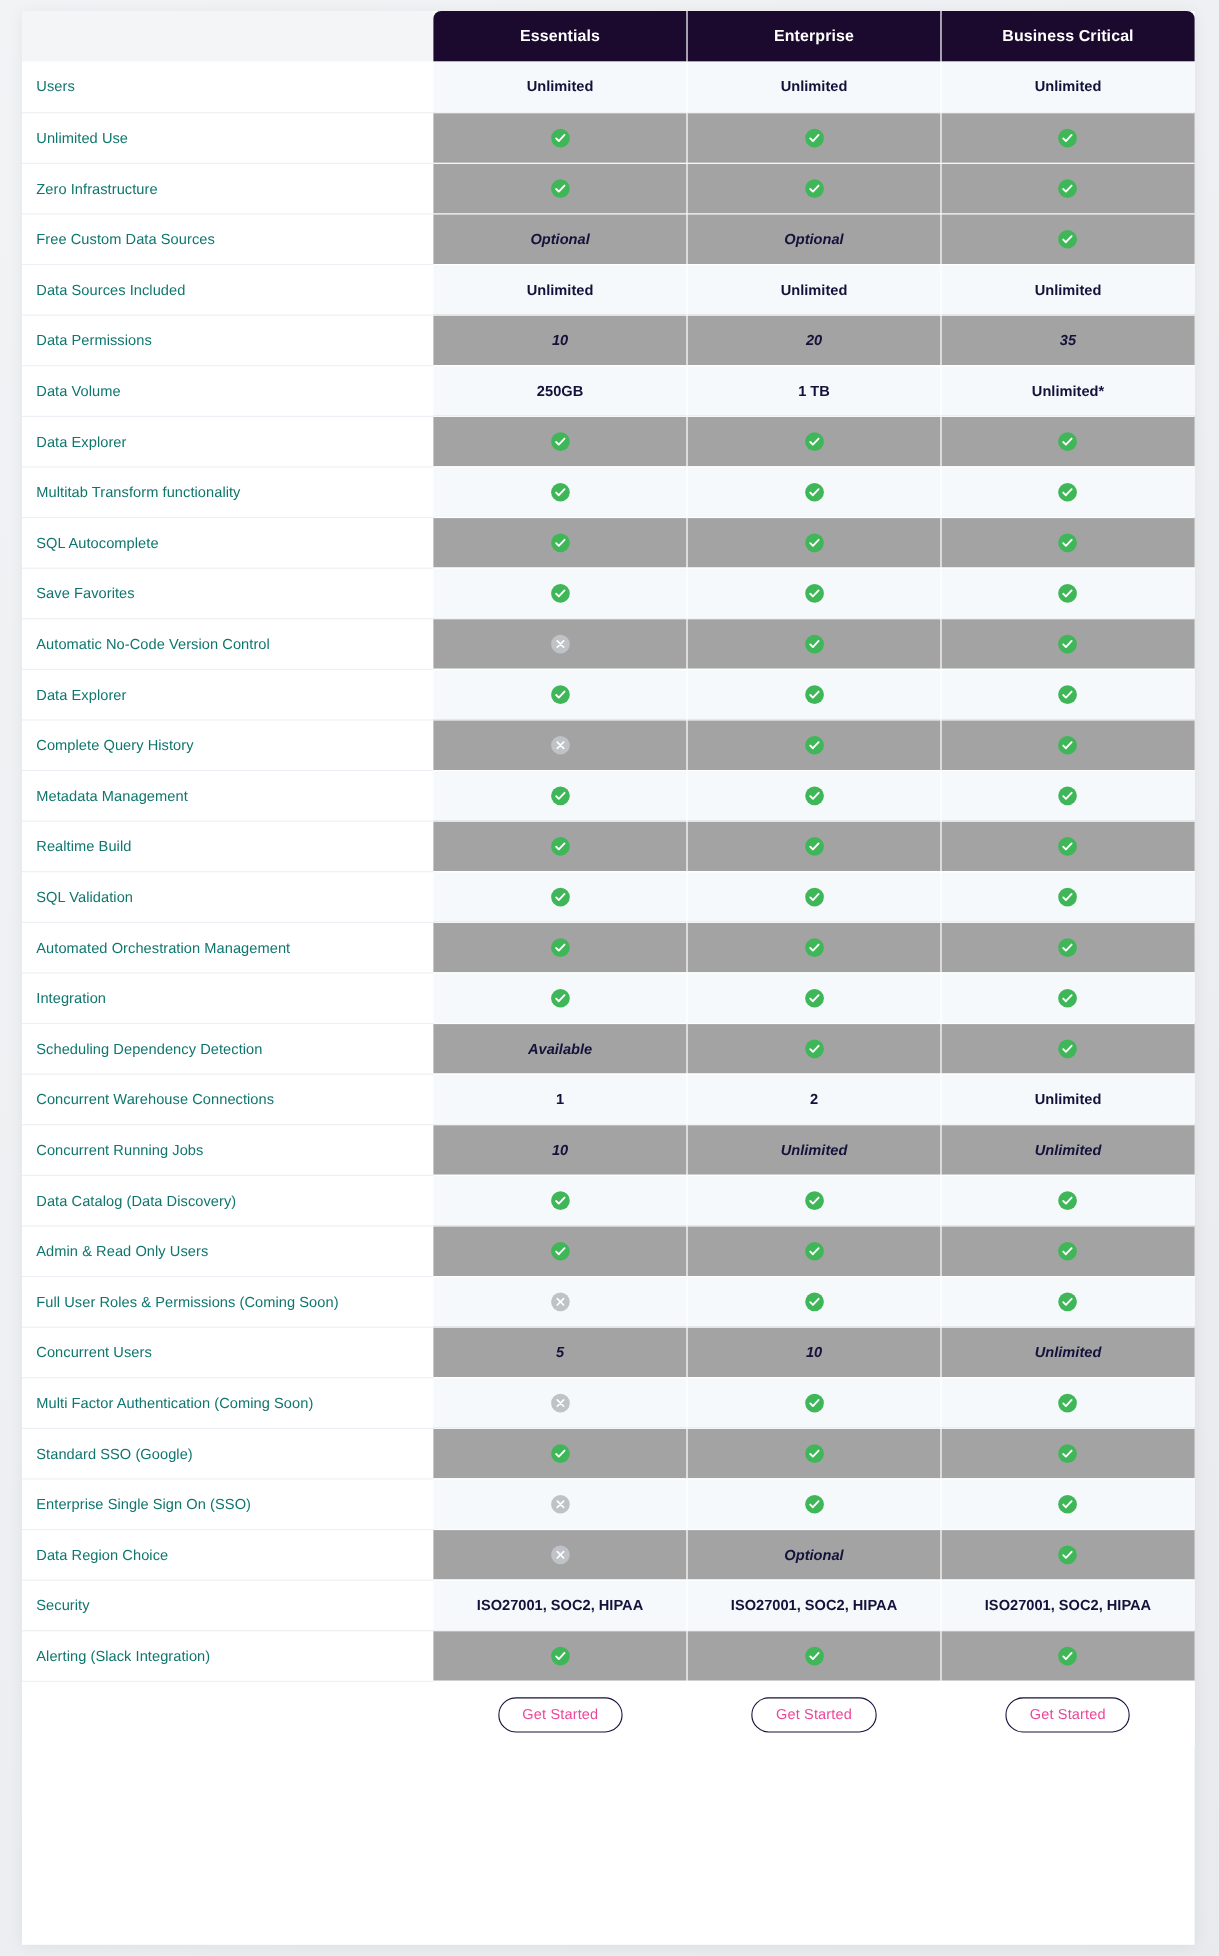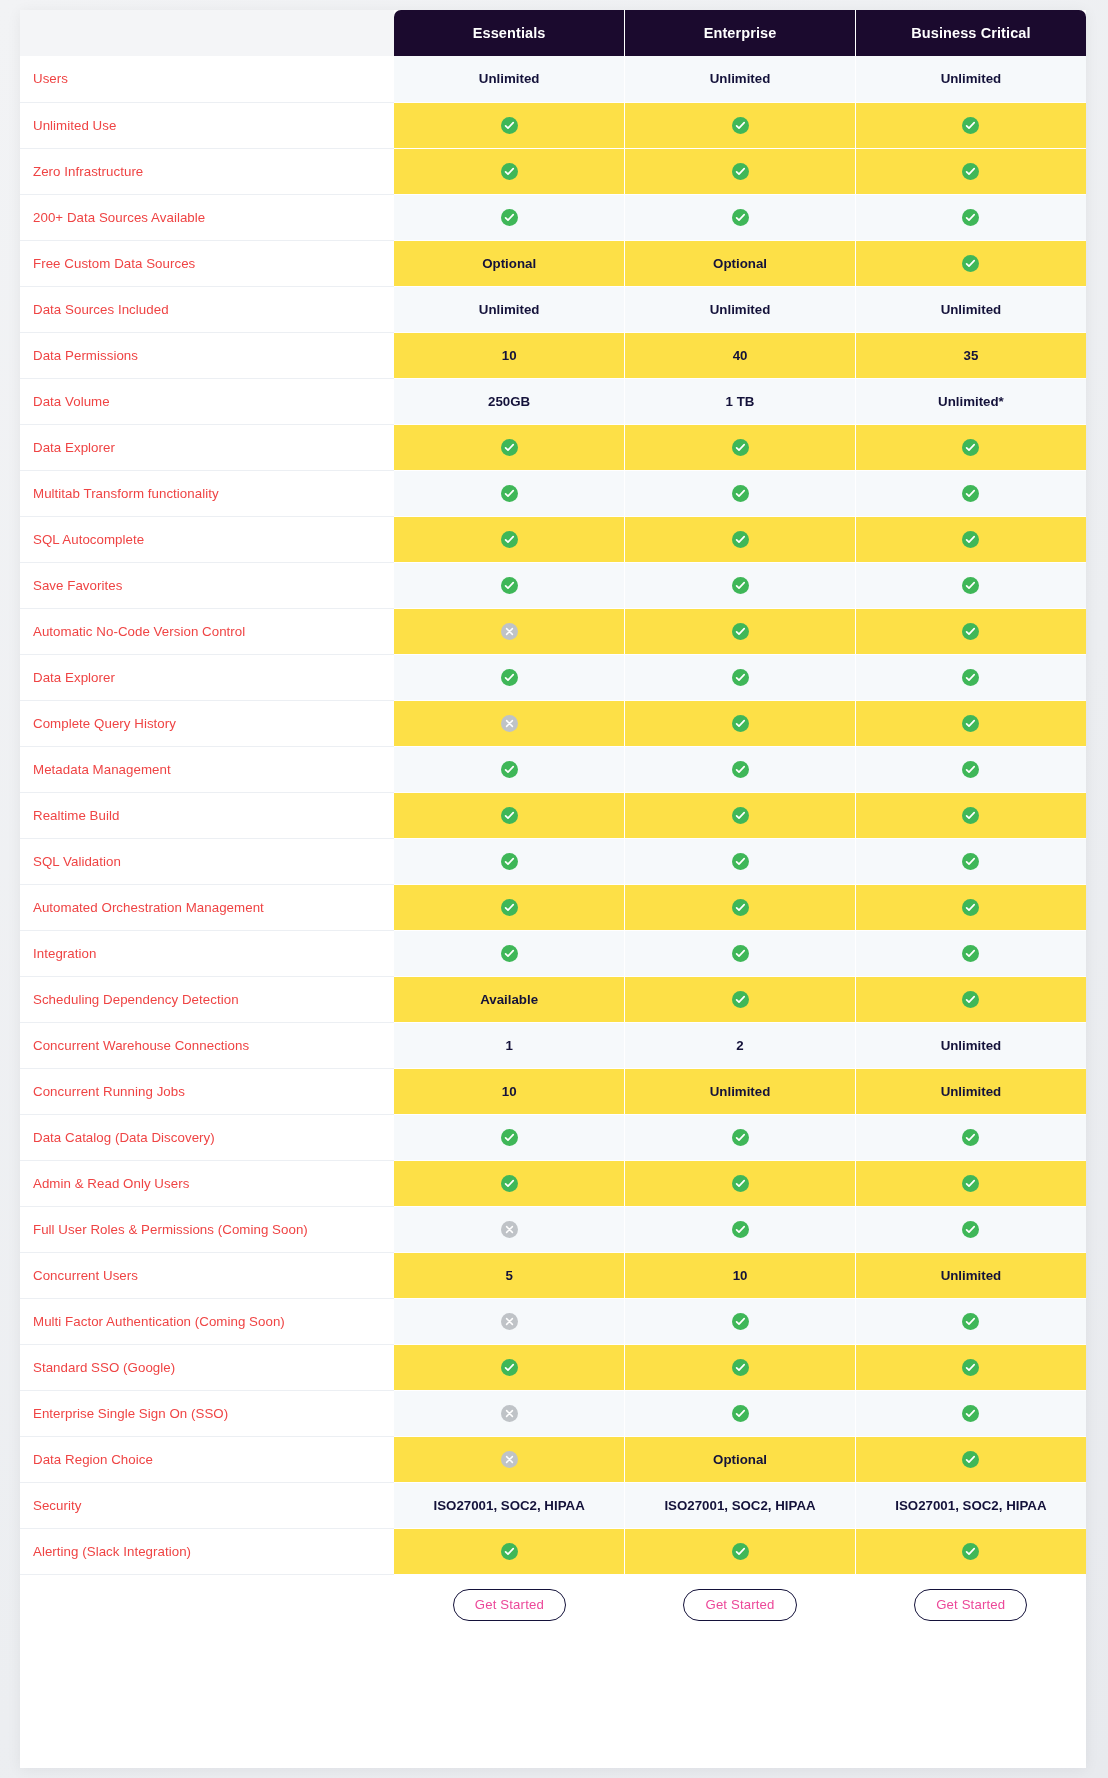--- a/index.html
+++ b/index.html
@@ -51,37 +51,37 @@
 
   
   tbody tr { height: 46px; }
   td {
     vertical-align: middle;
     border-bottom: 1px solid #eceff3;
   }
   td.feature {
     padding-left: 13px;
     font-size: 13.3px;
-    color: #ef4444;
+    color: #0f766e;
     background: #ffffff;
     letter-spacing: .05px;
     white-space: nowrap;
   }
   td.val {
     text-align: center;
     font-size: 13.3px;
     font-weight: bold;
     color: #14123a;
     border-right: 1px solid #ffffff;
     border-bottom: 1px solid #ffffff;
   }
   td.val:last-child { border-right: none; }
 
   tr.light td.val { background: #f6f9fb; }
-  tr.dark  td.val { background: #fde047; }
+  tr.dark  td.val { background: #a3a3a3; font-style: italic; }
 
   
   .badge {
     display: inline-block;
     width: 17px; height: 17px;
     border-radius: 50%;
     position: relative;
     vertical-align: middle;
   }
   .badge.yes { background: #3fb758; }
@@ -152,50 +152,38 @@
             <td class="val"><span class="badge yes"><svg width="17" height="17" viewBox="0 0 17 17">
                   <path d="M4.6 8.8 L7.0 11.2 L12.2 5.7" fill="none" stroke="#ffffff" stroke-width="1.7" stroke-linecap="round" stroke-linejoin="round"></path>
                 </svg></span></td>
             <td class="val"><span class="badge yes"><svg width="17" height="17" viewBox="0 0 17 17">
                   <path d="M4.6 8.8 L7.0 11.2 L12.2 5.7" fill="none" stroke="#ffffff" stroke-width="1.7" stroke-linecap="round" stroke-linejoin="round"></path>
                 </svg></span></td>
             <td class="val"><span class="badge yes"><svg width="17" height="17" viewBox="0 0 17 17">
                   <path d="M4.6 8.8 L7.0 11.2 L12.2 5.7" fill="none" stroke="#ffffff" stroke-width="1.7" stroke-linecap="round" stroke-linejoin="round"></path>
                 </svg></span></td>
           </tr>
-          <tr class="light">
-            <td class="feature">200+ Data Sources Available</td>
-            <td class="val"><span class="badge yes"><svg width="17" height="17" viewBox="0 0 17 17">
-                  <path d="M4.6 8.8 L7.0 11.2 L12.2 5.7" fill="none" stroke="#ffffff" stroke-width="1.7" stroke-linecap="round" stroke-linejoin="round"></path>
-                </svg></span></td>
-            <td class="val"><span class="badge yes"><svg width="17" height="17" viewBox="0 0 17 17">
-                  <path d="M4.6 8.8 L7.0 11.2 L12.2 5.7" fill="none" stroke="#ffffff" stroke-width="1.7" stroke-linecap="round" stroke-linejoin="round"></path>
-                </svg></span></td>
-            <td class="val"><span class="badge yes"><svg width="17" height="17" viewBox="0 0 17 17">
-                  <path d="M4.6 8.8 L7.0 11.2 L12.2 5.7" fill="none" stroke="#ffffff" stroke-width="1.7" stroke-linecap="round" stroke-linejoin="round"></path>
-                </svg></span></td>
-          </tr>
           <tr class="dark">
             <td class="feature">Free Custom Data Sources</td>
             <td class="val">Optional</td>
             <td class="val">Optional</td>
             <td class="val"><span class="badge yes"><svg width="17" height="17" viewBox="0 0 17 17">
                   <path d="M4.6 8.8 L7.0 11.2 L12.2 5.7" fill="none" stroke="#ffffff" stroke-width="1.7" stroke-linecap="round" stroke-linejoin="round"></path>
                 </svg></span></td>
           </tr>
           <tr class="light">
             <td class="feature">Data Sources Included</td>
             <td class="val">Unlimited</td>
             <td class="val">Unlimited</td>
             <td class="val">Unlimited</td>
           </tr>
           <tr class="dark">
             <td class="feature">Data Permissions</td>
             <td class="val">10</td>
-            <td class="val">40</td>
+            <td class="val">20</td>
             <td class="val">35</td>
           </tr>
           <tr class="light">
             <td class="feature">Data Volume</td>
             <td class="val">250GB</td>
             <td class="val">1 TB</td>
             <td class="val">Unlimited*</td>
           </tr>
           <tr class="dark">
             <td class="feature">Data Explorer</td>

